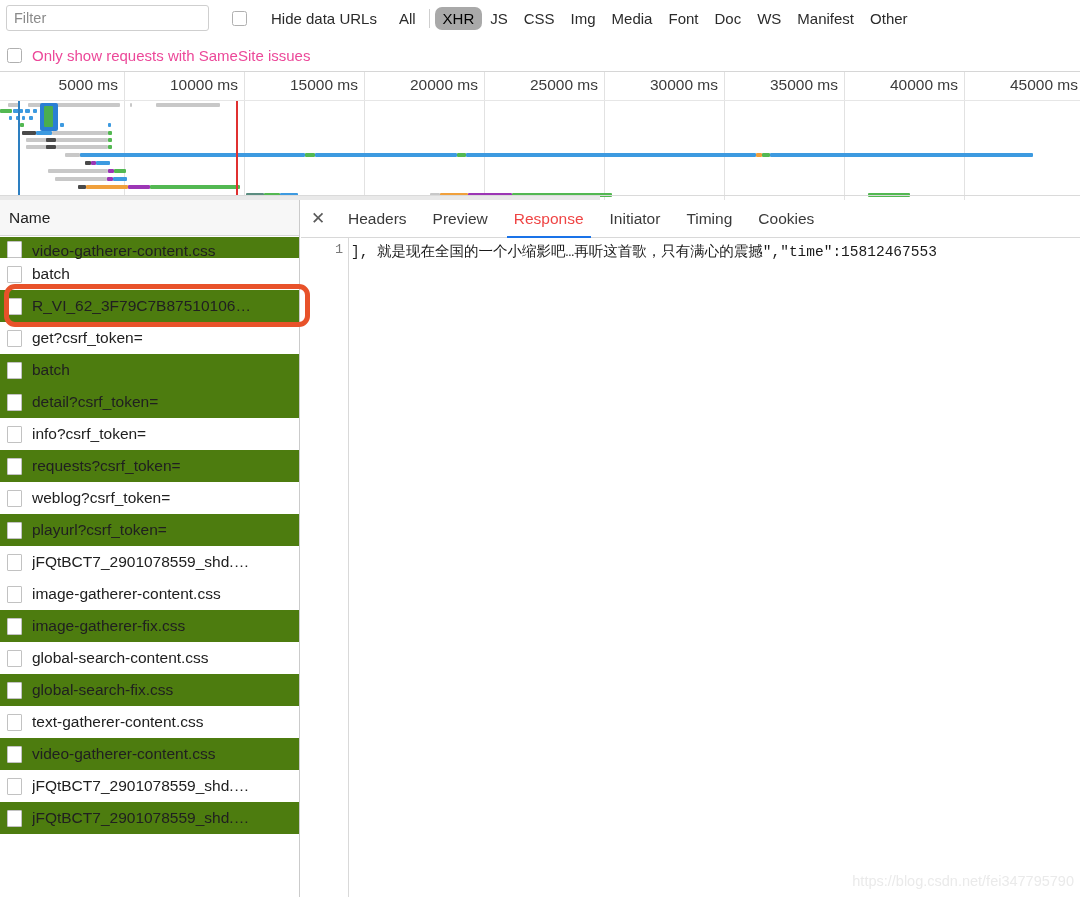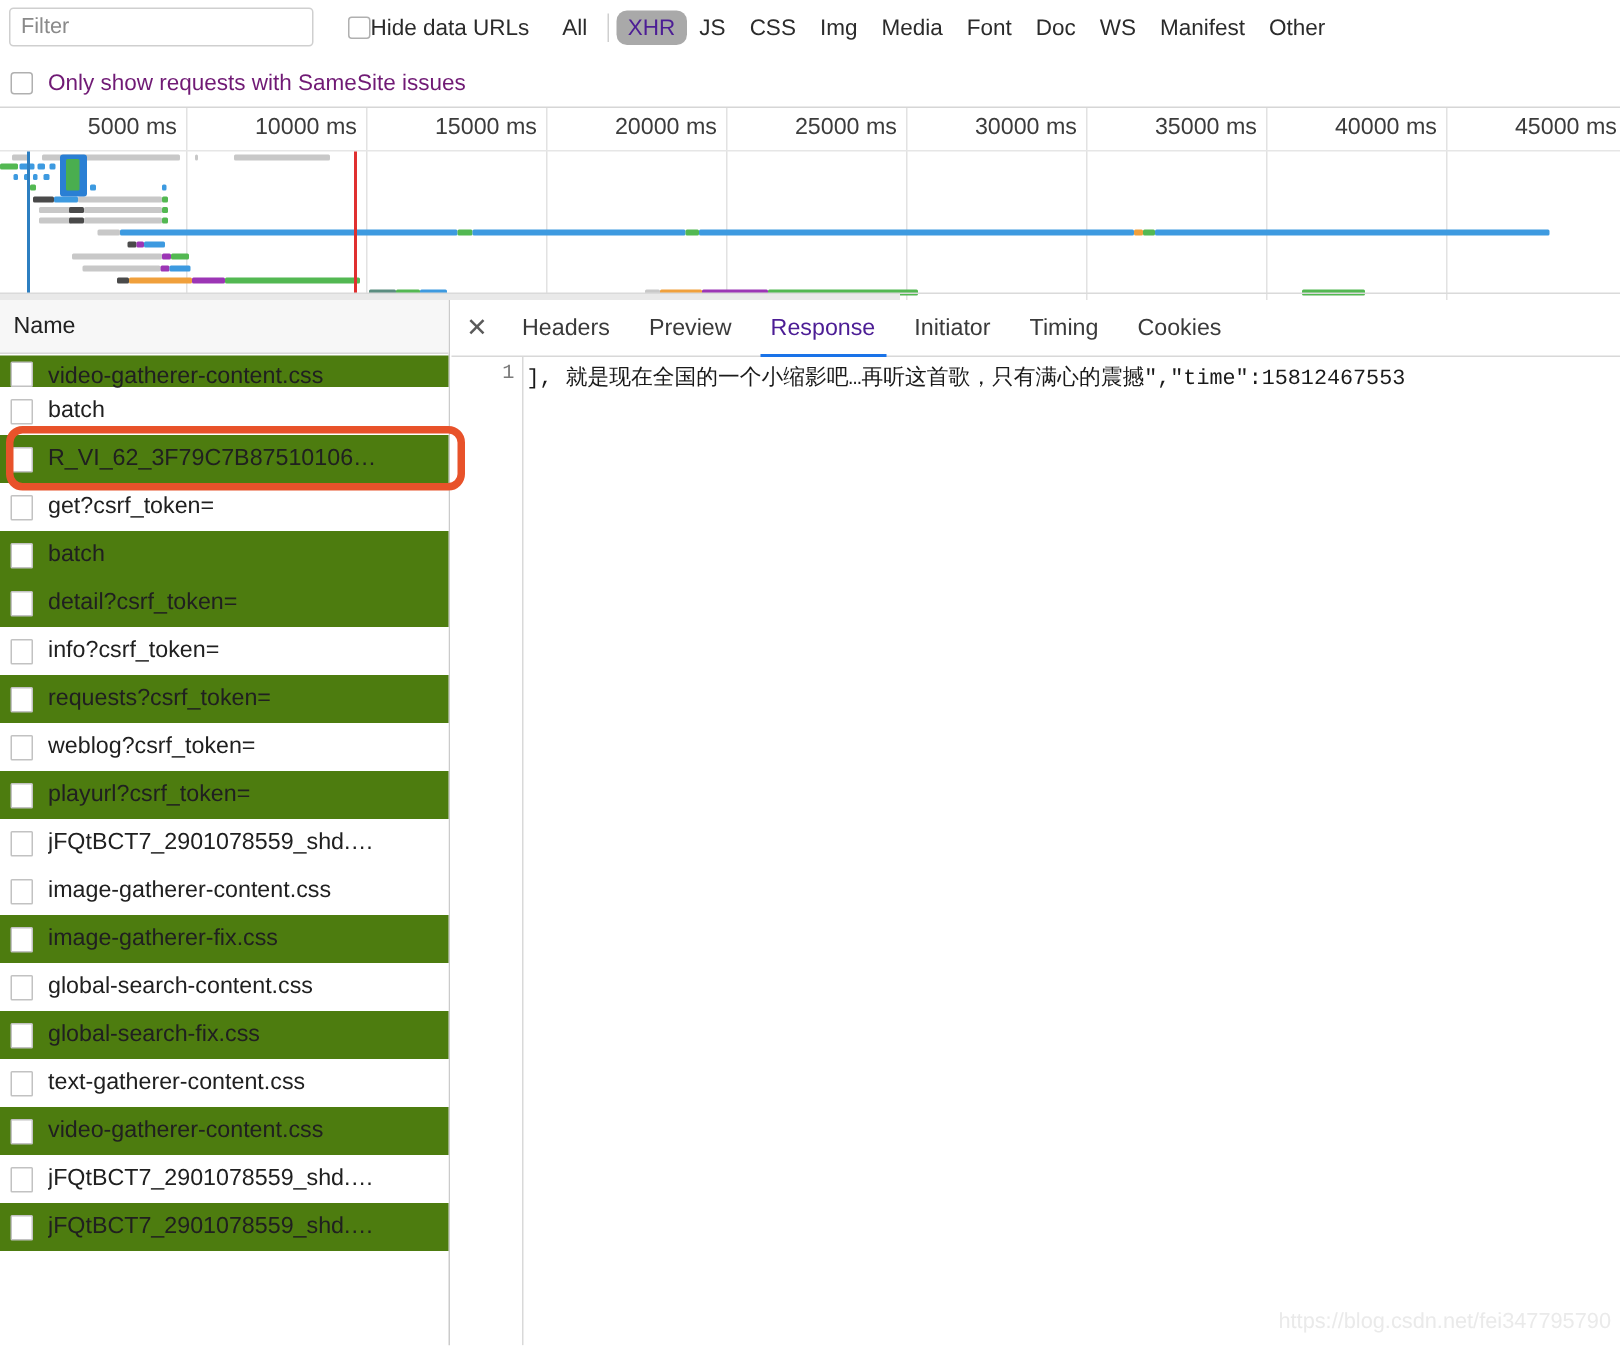--- a/index.html
+++ b/index.html
@@ -37,52 +37,52 @@
 
   .cbx {
     width: 15px; height: 15px;
     border: 1.5px solid #b0b0b0;
     border-radius: 2.5px;
     background: #fff;
     display: inline-block;
     flex: 0 0 auto;
   }
   .hide-urls-wrap {
-    display: flex; align-items: center; gap: 0;
+    display: flex; align-items: center; gap: 24px;
     margin-left: 23px;
   }
   .hide-urls-label {
     font-size: 15px; color: #2b2b2b; white-space: nowrap;
   }
 
   .type-filters {
     display: flex; align-items: center;
     margin-left: 14px; gap: 0;
   }
   .type-chip {
     font-size: 15px; color: #2b2b2b;
     padding: 3px 8px;
     border-radius: 7px;
     white-space: nowrap;
     cursor: default;
   }
-  .type-chip.active { background: #a9a9a9; color: #4c1d95; font-weight: 400; }
+  .type-chip.active { background: #a9a9a9; color: #000000; font-weight: 400; }
   .type-sep {
     width: 1px; height: 19px; background: #cfcfcf;
     margin: 0 5px;
   }
 
   
   .samesite-row {
     position: absolute; left: 0; top: 42px;
     width: 1080px; height: 26px;
     display: flex; align-items: center;
     padding-left: 7px; gap: 10px;
   }
-  .samesite-label { font-size: 15px; color: #701a75; }
+  .samesite-label { font-size: 15px; color: #ec4899; }
 
   .toolbar-divider {
     position: absolute; left: 0; top: 71px;
     width: 1080px; height: 1px; background: #d6d6d6;
   }
 
   
   .overview {
     position: absolute; left: 0; top: 72px;
     width: 1080px; height: 128px;
@@ -206,21 +206,21 @@
     line-height: 1;
   }
   .tab {
     height: 38px;
     display: flex; align-items: center;
     padding: 0 13px;
     font-size: 15.5px;
     color: #3a3a3a;
     position: relative;
   }
-  .tab.active { color: #4c1d95; }
+  .tab.active { color: #ef4444; }
   .tab.active::after {
     content: "";
     position: absolute; left: 6px; right: 6px; bottom: 0;
     height: 2px; background: #1a73e8;
   }
 
   .response-body {
     position: absolute; left: 0; top: 38px;
     width: 779px; height: 659px;
     background: #ffffff;

